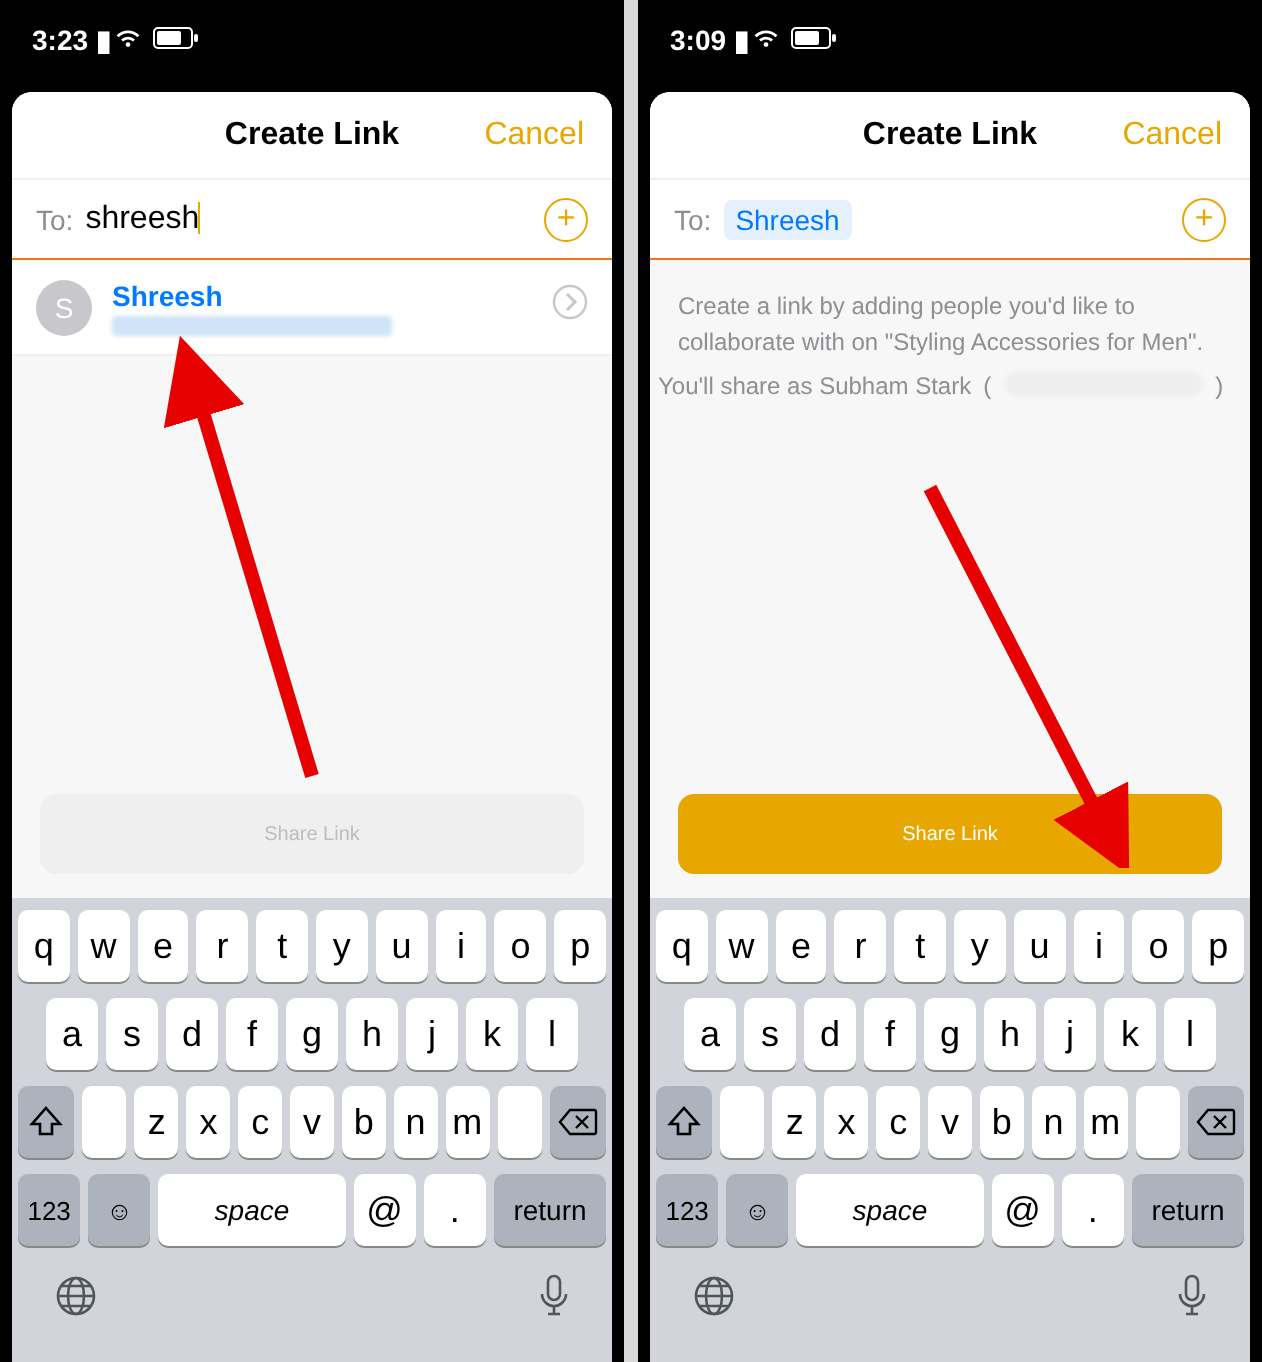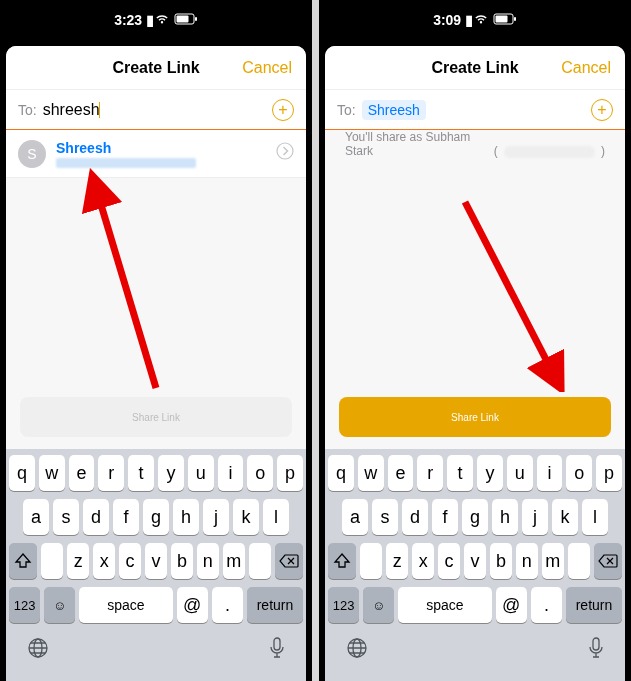--- a/index.html
+++ b/index.html
@@ -1,48 +1,48 @@
 <!DOCTYPE html>
 <html><head>
 <meta charset="utf-8">
 <style>
   * { box-sizing: border-box; margin: 0; padding: 0; font-family: -apple-system, "Helvetica Neue", Helvetica, Arial, sans-serif; }
   body { background: #d8d8d8; width: 631px; height: 681px; overflow: hidden; display: flex; gap: 7px; padding: 0; }
   .phone { flex: 1; background: #000; border-radius: 0; position: relative; overflow: hidden; }
-  .status-bar { height: 40px; color: #fff; display: flex; justify-content: center; align-items: center; padding: 0 16px; font-size: 14px; font-weight: 600; }
+  .status-bar { height: 40px; color: #fff; display: flex; justify-content: flex-start; align-items: center; padding: 0 16px; font-size: 14px; font-weight: 600; }
   .status-left { display: flex; align-items: center; gap: 4px; }
   .status-right { display: flex; align-items: center; gap: 4px; }
   .sheet { position: absolute; top: 46px; left: 6px; right: 6px; bottom: 0; background: #f7f7f7; border-radius: 10px 10px 0 0; display: flex; flex-direction: column; }
   .sheet-header { height: 44px; display: flex; align-items: center; justify-content: center; position: relative; background: #fff; border-radius: 10px 10px 0 0; border-bottom: 1px solid #eee; }
   .title { font-size: 16px; font-weight: 600; color: #000; }
   .cancel { position: absolute; right: 14px; color: #e7a600; font-size: 16px; }
   .to-row { background: #fff; height: 40px; display: flex; align-items: center; padding: 0 12px; border-bottom: 1px solid #f97316; }
   .to-label { color: #8e8e93; font-size: 14px; margin-right: 6px; }
   .to-pill { color: #007aff; font-size: 14px; background: rgba(0,122,255,0.1); padding: 2px 6px; border-radius: 4px; }
   .add-btn { width: 22px; height: 22px; border: 1.5px solid #e7a600; border-radius: 50%; color: #e7a600; display: flex; align-items: center; justify-content: center; font-size: 16px; line-height: 1; }
   .contact-row { background: #fff; height: 48px; display: flex; align-items: center; padding: 0 12px; border-bottom: 1px solid #eee; gap: 10px; position: relative; }
   .avatar { width: 28px; height: 28px; border-radius: 50%; background: #c7c7cc; color: #fff; display: flex; align-items: center; justify-content: center; font-size: 14px; }
   .contact-info { flex: 1; }
   .contact-name { color: #007aff; font-size: 14px; font-weight: 600; }
   .contact-sub { width: 140px; height: 10px; background: #cfe4f9; margin-top: 2px; border-radius: 2px; filter: blur(1px); }
   .chevron { color: #c7c7cc; font-size: 18px; }
   .info-text { padding: 14px 14px 6px; font-size: 12px; color: #8e8e93; line-height: 1.5; }
-  .share-as { padding: 0 20px 14px; font-size: 12px; color: #8e8e93; display: flex; align-items: flex-end; gap: 6px; }
+  .share-as { padding: 0 4px 14px; font-size: 12px; color: #8e8e93; display: flex; align-items: flex-start; gap: 6px; }
   .redact { display: inline-block; width: 100px; height: 12px; background: #eee; border-radius: 6px; filter: blur(1px); }
   .spacer { flex: 1; position: relative; }
   .share-btn { margin: 0 14px 12px; height: 40px; border-radius: 8px; display: flex; align-items: center; justify-content: center; font-size: 10px; }
   .share-disabled { background: #efefef; color: #bdbdbd; }
   .share-enabled { background: #e7a600; color: #fff; font-weight: 500; }
   .keyboard { background: #d1d4da; height: 232px; padding: 6px 3px 4px; display: flex; flex-direction: column; gap: 8px; }
   .krow { display: flex; gap: 4px; justify-content: center; }
   .key { background: #fff; border-radius: 5px; box-shadow: 0 1px 0 #888; height: 36px; flex: 1; display: flex; align-items: center; justify-content: center; font-size: 18px; }
   .key.fn { background: #adb3bd; color: #000; font-size: 13px; }
   .key.shift, .key.bksp { flex: 1.3; }
   .krow.r2 { padding: 0 14px; }
-  .krow.r4 .space { flex: 3; }
+  .krow.r4 .space { flex: 3; font-style: italic; }
   .krow.r4 .ret { flex: 1.8; }
   .kbottom { display: flex; align-items: center; justify-content: space-between; padding: 6px 18px 2px; }
   .globe, .mic { font-size: 20px; color: #50555c; }
   .homebar { height: 4px; width: 110px; background: #000; border-radius: 3px; margin: 4px auto 2px; }
   .arrow { position: absolute; pointer-events: none; }
   .arrow svg { display: block; }
   .cursor { display: inline-block; width: 1px; height: 16px; background: #e7a600; vertical-align: middle; margin-left: -1px; }
 </style>
 </head>
 <body>
@@ -205,20 +205,21 @@
     <div class="sheet-header">
       <span class="title">Create Link</span>
       <span class="cancel">Cancel</span>
     </div>
     <div class="to-row">
       <span class="to-label">To:</span>
       <span class="to-pill">Shreesh</span>
       <span style="flex:1"></span>
       <span class="add-btn">+</span>
     </div>
+    <div class="info-text">Create a link by adding people you'd like to collaborate with on "Styling Accessories for Men".</div>
     <div class="share-as">
       <span>You'll share as Subham  Stark</span>
       <span>(</span>
         <span class="redact"></span>
         <span>)</span>
     </div>
     <div class="spacer">
       <div class="arrow" style="right:50px; top:20px;">
         <svg width="130" height="200">
             <defs>

